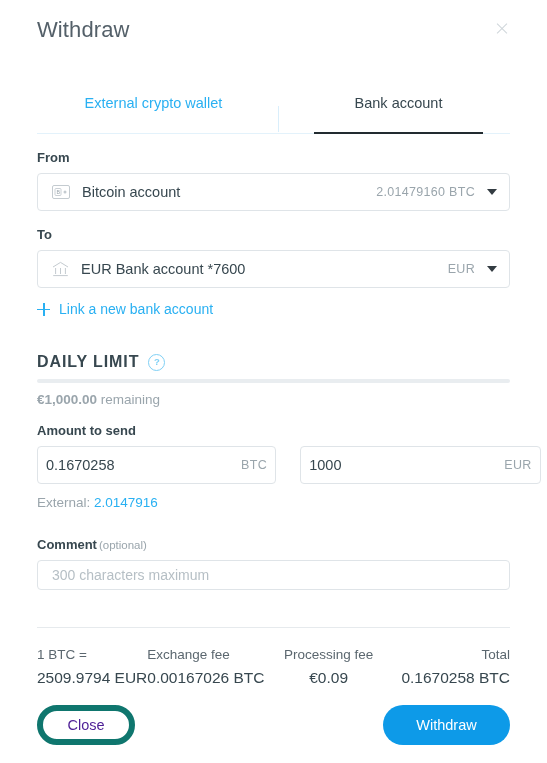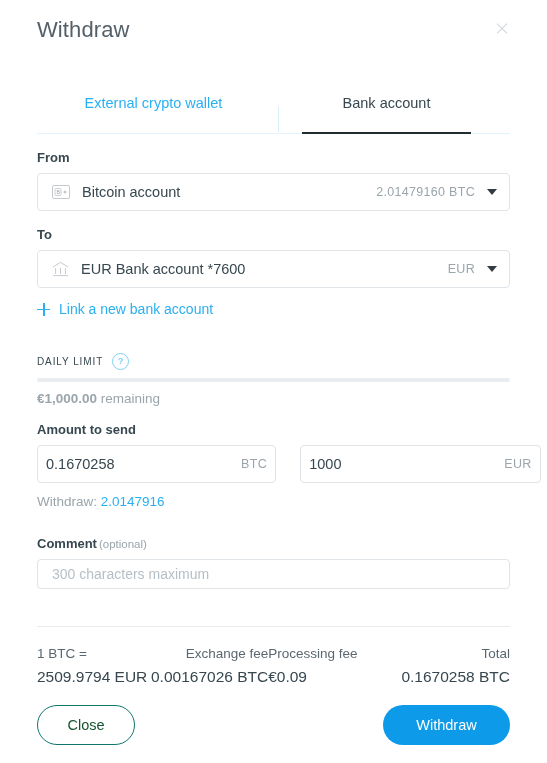--- a/index.html
+++ b/index.html
@@ -82,21 +82,21 @@
     cursor: pointer;
     padding-top: 11px;
     box-sizing: border-box;
   }
   .tab-crypto {
     left: 37px;
     width: 233px;
     color: #29b0f2;
   }
   .tab-bank {
-    left: 302px;
+    left: 314px;
     width: 169px;
     color: #37474f;
     border-bottom: 2px solid #222b30;
   }
   .tab-divider {
     position: absolute;
     left: 278px;
     bottom: 2px;
     width: 1px;
     height: 26px;
@@ -171,22 +171,22 @@
   .plus-icon:before { left:0; top:6px; width:13px; height:1.5px; }
   .plus-icon:after  { top:0; left:6px; height:13px; width:1.5px; }
 
   
   .limit-head {
     display:flex;
     align-items:center;
     margin-top: 36px;
   }
   .limit-title {
-    font-size: 10px;
-    font-weight: normal;
+    font-size: 16px;
+    font-weight: bold;
     letter-spacing: .9px;
     color: #37474f;
   }
   .help-icon {
     width: 15px;
     height: 15px;
     border-radius: 50%;
     border: 1.2px solid #7fd0f5;
     color: #7fd0f5;
     font-size: 9.5px;
@@ -310,22 +310,22 @@
     color: #5b676f;
     white-space: nowrap;
   }
   .sum-col .v {
     font-size: 15.5px;
     color: #37474f;
     margin-top: 7px;
     white-space: nowrap;
   }
   .sum-rate  { flex: 0 0 auto; text-align:left; }
-  .sum-ex    { flex: 1; text-align:right; }
-  .sum-proc  { flex: 1; text-align:left; }
+  .sum-ex    { flex: 1; }
+  .sum-proc  { flex: 1; text-align:center; }
   .sum-total { flex: 1; text-align:right; }
 
   
   .footer {
     position: absolute;
     left: 0; right: 0;
     bottom: 18px;
     display:flex;
     justify-content: space-between;
     padding: 0 37px;
@@ -336,22 +336,22 @@
     border-radius: 20px;
     font-size: 14.5px;
     display:flex;
     align-items:center;
     justify-content:center;
     cursor:pointer;
     box-sizing:border-box;
   }
   .btn-close {
     width: 98px;
-    border: 1px solid #0f766e;
-    color: #14532d;
+    border: 6px solid #0f766e;
+    color: #4c1d95;
     background:#fff;
   }
   .btn-withdraw {
     width: 127px;
     background:#0d9ae8;
     color:#fff;
     border:none;
   }
 </style>
 </head>
@@ -430,21 +430,21 @@
       <div class="amount-field">
         <input type="text" value="0.1670258" style="">
         <span class="amount-cur">BTC</span>
       </div>
       <div class="amount-field">
         <input type="text" value="1000" style="">
         <span class="amount-cur">EUR</span>
       </div>
     </div>
     <div class="maximum">
-      <span>Withdraw:</span>
+      <span>External:</span>
       <span class="max-val">2.0147916</span>
     </div>
 
     <div class="comment-label">
       <span class="strong">Comment</span><span class="optional">(optional)</span>
     </div>
     <div class="comment-box">
       <input type="text" placeholder="300 characters maximum" style="">
     </div>
   </div>

